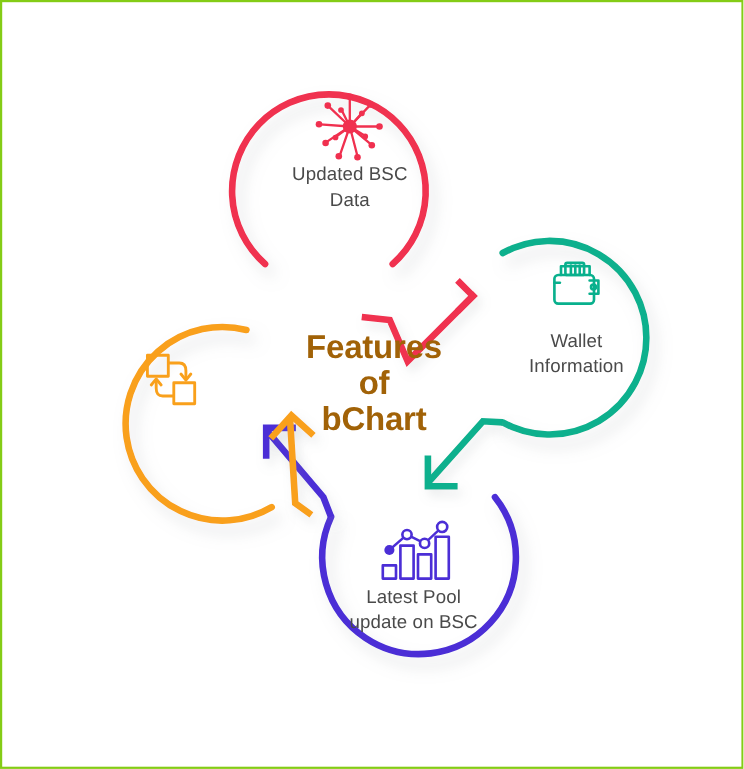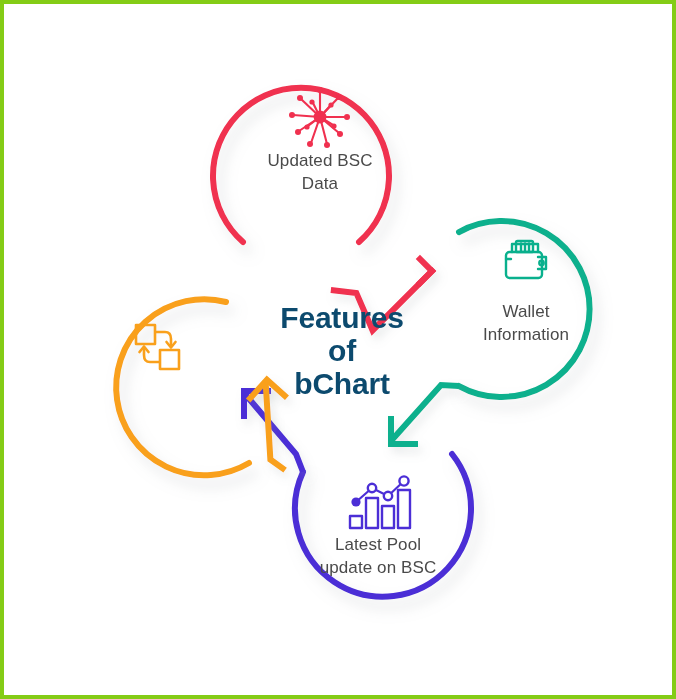--- a/index.html
+++ b/index.html
@@ -7,39 +7,39 @@
     width:676px;height:699px;
     background:#ffffff;
     font-family:"Liberation Sans", sans-serif;
     overflow:hidden;
   }
   #stage{
     position:relative;
     width:676px;height:699px;
     background:#ffffff;
     box-sizing:border-box;
-    border:4px solid #84cc16;
+    border:2px solid #84cc16;
   }
   #art{position:absolute;left:0;top:0;width:676px;height:699px;}
 
   .lbl{
     position:absolute;
     text-align:center;
     color:#4a4a4a;
     font-family:"Liberation Sans", sans-serif;
     font-size:17px;
     line-height:23px;
     letter-spacing:.1px;
     white-space:pre-line;
     pointer-events:none;
   }
   .center-title{
     position:absolute;
     text-align:center;
-    color:#0c4a6e;
+    color:#a16207;
     font-family:"Liberation Sans", sans-serif;
     font-weight:bold;
     font-size:30px;
     line-height:33px;
     letter-spacing:-.2px;
     white-space:pre-line;
   }
 </style>
 </head>
 <body>

